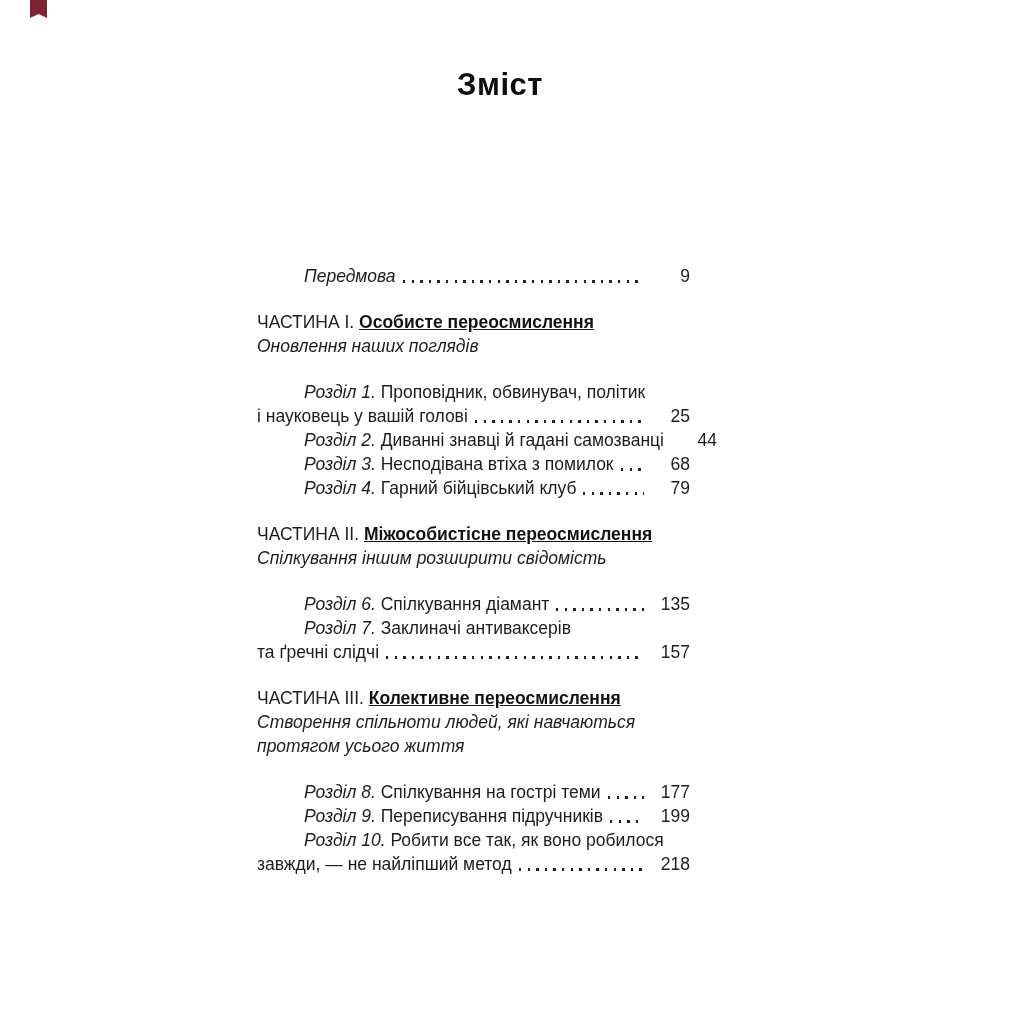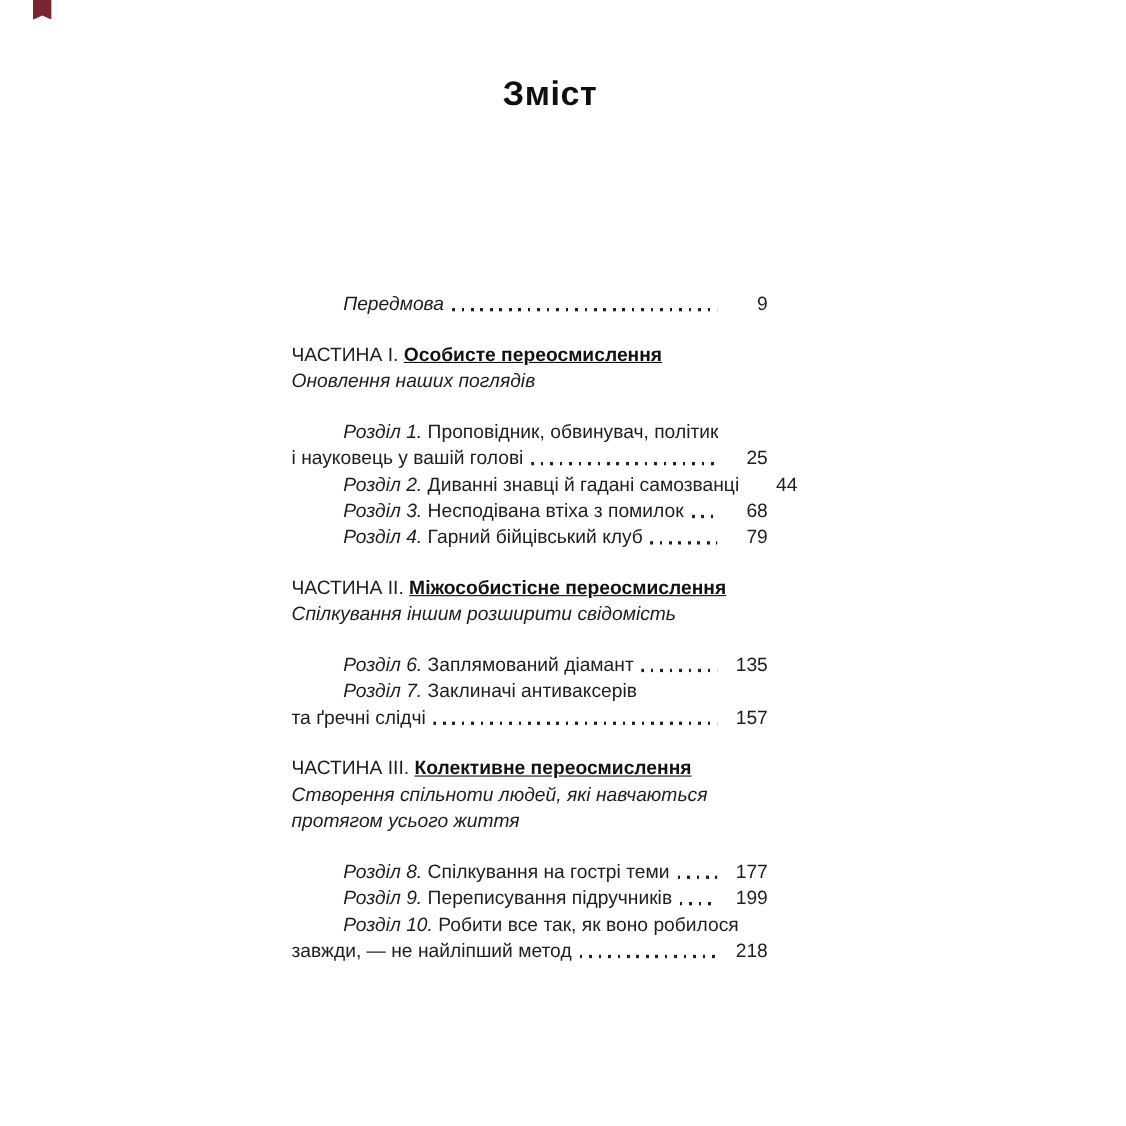--- a/index.html
+++ b/index.html
@@ -28,21 +28,21 @@
     margin: 0;
     text-align: center;
     font-size: 31px;
     line-height: 38px;
     font-weight: 700;
     color: #0f0f0f;
     letter-spacing: 0.5px;
   }
   .toc {
     position: absolute;
-    left: 265px;
+    left: 257px;
     top: 264px;
     width: 433px;
     font-size: 17.5px;
     line-height: 24px;
   }
   .block + .block { margin-top: 22px; }
   .row { display: flex; align-items: baseline; }
   .row .text { white-space: nowrap; }
   .indent { padding-left: 47px; }
   .ital { font-style: italic; }
@@ -111,21 +111,21 @@
     <div class="block">
       <div>
         <span>ЧАСТИНА II.</span>
         <span class="bold">Міжособистісне переосмислення</span>
       </div>
       <div class="ital">Спілкування іншим розширити свідомість</div>
     </div>
 
     <div class="block">
       <div class="row indent">
-        <span class="text"><span class="ital">Розділ 6.</span> <span>Заплямований діамант</span></span>
+        <span class="text"><span class="ital">Розділ 6.</span> <span>Спілкування діамант</span></span>
         <span class="leader"></span>
         <span class="pagenum">135</span>
       </div>
       <div class="row indent">
         <span class="text"><span class="ital">Розділ 7.</span> <span>Заклиначі антиваксерів</span></span>
       </div>
       <div class="row">
         <span class="text">та ґречні слідчі</span>
         <span class="leader"></span>
         <span class="pagenum">157</span>

